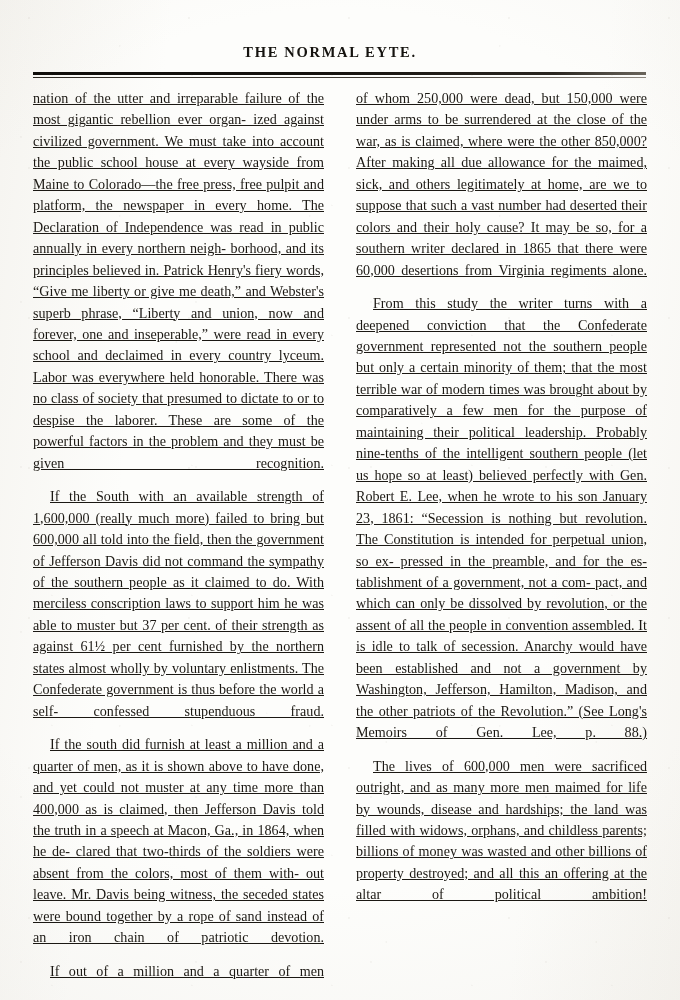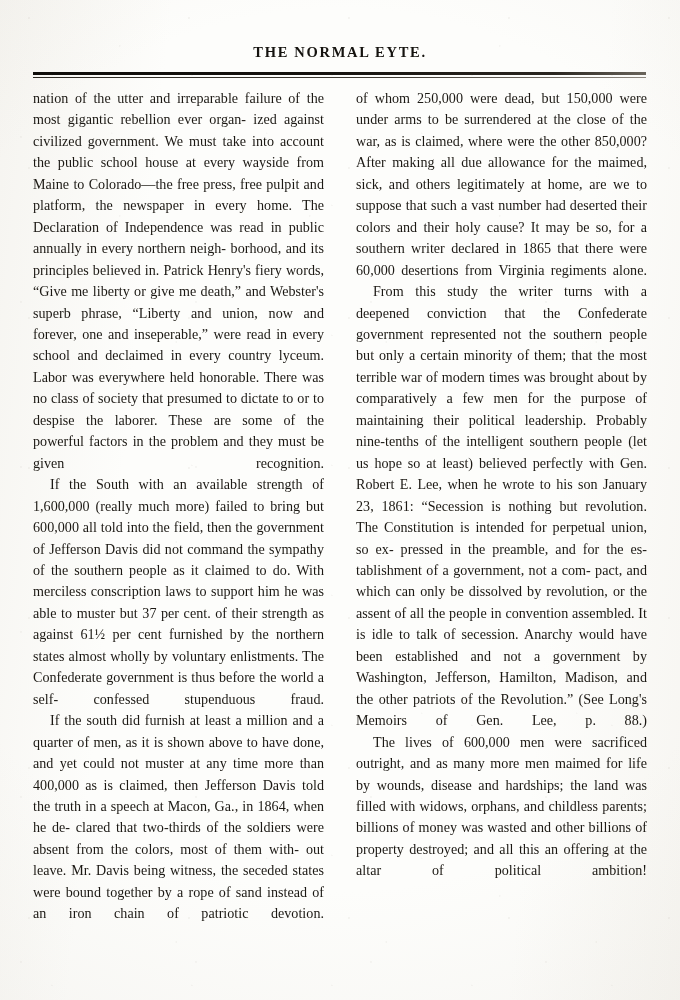--- a/index.html
+++ b/index.html
@@ -21,21 +21,21 @@
     overflow: hidden;
     
     background-image:
       radial-gradient(ellipse 120% 80% at 50% 45%, rgba(255,255,255,0) 55%, rgba(218,214,205,0.30) 100%),
       linear-gradient(96deg, rgba(236,233,226,0.45) 0%, rgba(255,255,255,0) 22%, rgba(255,255,255,0) 78%, rgba(238,235,228,0.42) 100%);
   }
 
   
   .masthead {
     position: absolute;
-    left: 33px;
+    left: 23px;
     top: 44px;
     width: 614px;
     text-align: center;
   }
   .masthead-title {
     font-family: "Liberation Serif", "DejaVu Serif", serif;
     font-weight: bold;
     font-size: 14.5px;
     letter-spacing: 1.7px;
     color: #15130f;
@@ -82,30 +82,31 @@
   .col-text p {
     margin: 0;
     text-align: justify;
     text-justify: inter-word;
     font-size: 14.1px;
     line-height: 21.45px;
     color: #1b1813;
     letter-spacing: 0.02px;
     word-spacing: 0.15px;
     hyphens: none;
+    text-decoration: underline;
     -webkit-hyphens: none;
   }
   .col-text p.indent {
     text-indent: 17px;
   }
   .col-text p.cont {
     text-indent: 0;
   }
   .col-text p + p {
-    margin-top: 0;
+    margin-top: 12px;
   }
   
   .col-text p.full-justify {
     text-align-last: justify;
   }
 
   .section-head {
     margin: 1px 0 0 0;
     text-align: center;
     font-size: 11.4px;
@@ -148,20 +149,21 @@
   <div class="columns">
 
     <div class="column col-text">
       <p class="cont full-justify">nation of the utter and irreparable failure of the most gigantic rebellion ever organ- ized against civilized government. We must take into account the public school house at every wayside from Maine to Colorado—the free press, free pulpit and platform, the newspaper in every home. The Declaration of Independence was read in public annually in every northern neigh- borhood, and its principles believed in. Patrick Henry's fiery words, “Give me liberty or give me death,” and Webster's superb phrase, “Liberty and union, now and forever, one and inseperable,” were read in every school and declaimed in every country lyceum. Labor was everywhere held honorable. There was no class of society that presumed to dictate to or to despise the laborer. These are some of the powerful factors in the problem and they must be given recognition.</p>
 
 
       <p class="indent full-justify">If the South with an available strength of 1,600,000 (really much more) failed to bring but 600,000 all told into the field, then the government of Jefferson Davis did not command the sympathy of the southern people as it claimed to do. With merciless conscription laws to support him he was able to muster but 37 per cent. of their strength as against 61½ per cent furnished by the northern states almost wholly by voluntary enlistments. The Confederate government is thus before the world a self- confessed stupenduous fraud.</p>
 
       <p class="indent full-justify">If the south did furnish at least a million and a quarter of men, as it is shown above to have done, and yet could not muster at any time more than 400,000 as is claimed, then Jefferson Davis told the truth in a speech at Macon, Ga., in 1864, when he de- clared that two-thirds of the soldiers were absent from the colors, most of them with- out leave. Mr. Davis being witness, the seceded states were bound together by a rope of sand instead of an iron chain of patriotic devotion.</p>
 
+      <p class="indent full-justify">If out of a million and a quarter of men</p>
     </div>
 
     <div class="column col-text">
       <p class="cont full-justify">of whom 250,000 were dead, but 150,000 were under arms to be surrendered at the close of the war, as is claimed, where were the other 850,000? After making all due allowance for the maimed, sick, and others legitimately at home, are we to suppose that such a vast number had deserted their colors and their holy cause? It may be so, for a southern writer declared in 1865 that there were 60,000 desertions from Virginia regiments alone.</p>
 
       <p class="indent full-justify">From this study the writer turns with a deepened conviction that the Confederate government represented not the southern people but only a certain minority of them; that the most terrible war of modern times was brought about by comparatively a few men for the purpose of maintaining their political leadership. Probably nine-tenths of the intelligent southern people (let us hope so at least) believed perfectly with Gen. Robert E. Lee, when he wrote to his son January 23, 1861: “Secession is nothing but revolution. The Constitution is intended for perpetual union, so ex- pressed in the preamble, and for the es- tablishment of a government, not a com- pact, and which can only be dissolved by revolution, or the assent of all the people in convention assembled. It is idle to talk of secession. Anarchy would have been established and not a government by Washington, Jefferson, Hamilton, Madison, and the other patriots of the Revolution.” (See Long's Memoirs of Gen. Lee, p. 88.)</p>
 
       <p class="indent full-justify">The lives of 600,000 men were sacrificed outright, and as many more men maimed for life by wounds, disease and hardships; the land was filled with widows, orphans, and childless parents; billions of money was wasted and other billions of property destroyed; and all this an offering at the altar of political ambition!</p>
 
     </div>

